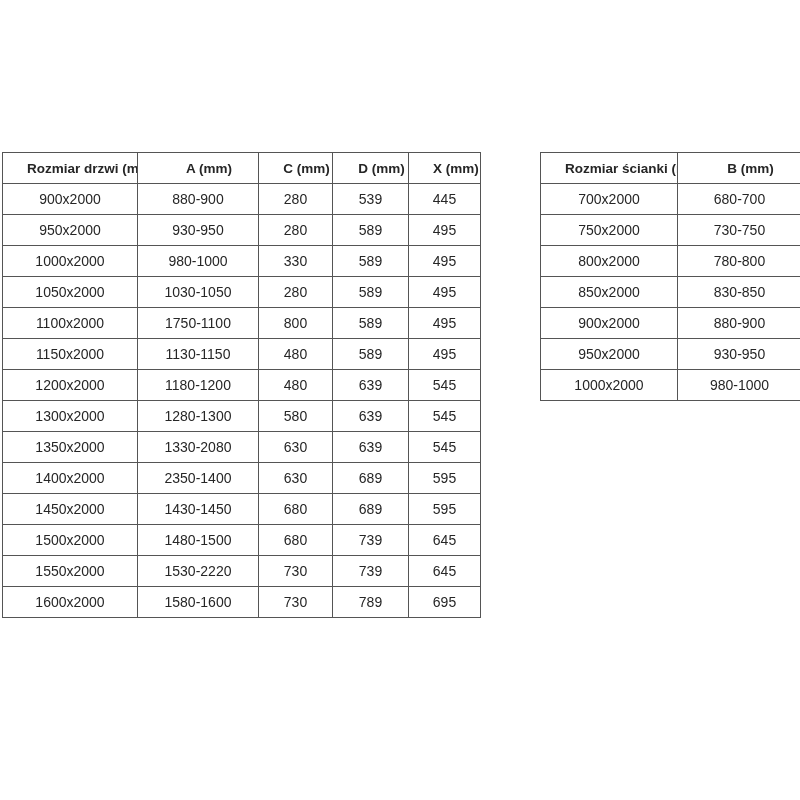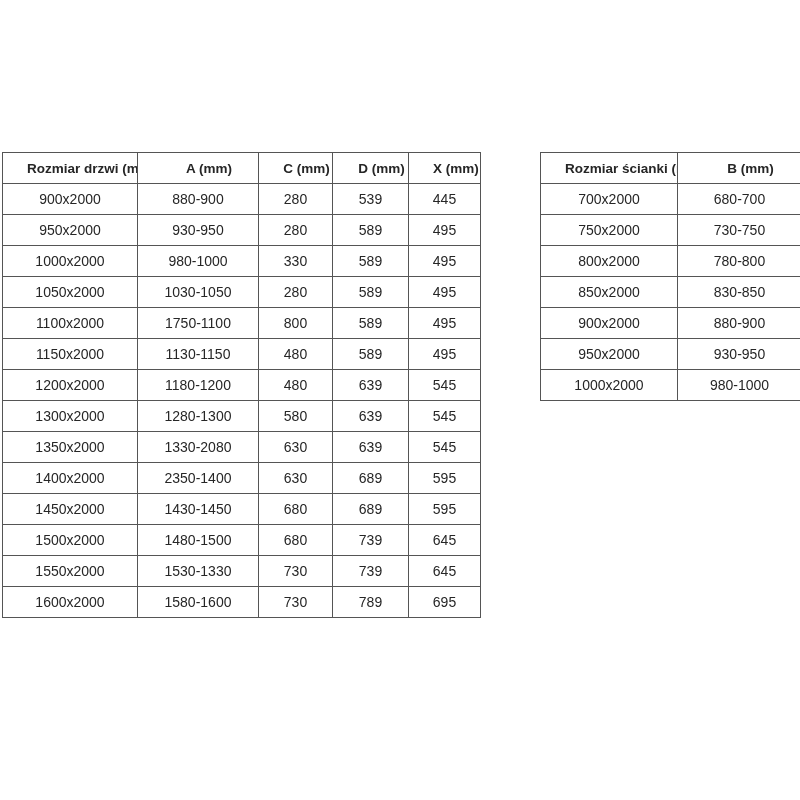--- a/index.html
+++ b/index.html
@@ -152,21 +152,21 @@
         </tr>
         <tr>
           <td>1500x2000</td>
           <td>1480-1500</td>
           <td>680</td>
           <td>739</td>
           <td>645</td>
         </tr>
         <tr>
           <td>1550x2000</td>
-          <td>1530-1330</td>
+          <td>1530-2220</td>
           <td>730</td>
           <td>739</td>
           <td>645</td>
         </tr>
         <tr>
           <td>1600x2000</td>
           <td>1580-1600</td>
           <td>730</td>
           <td>789</td>
           <td>695</td>

